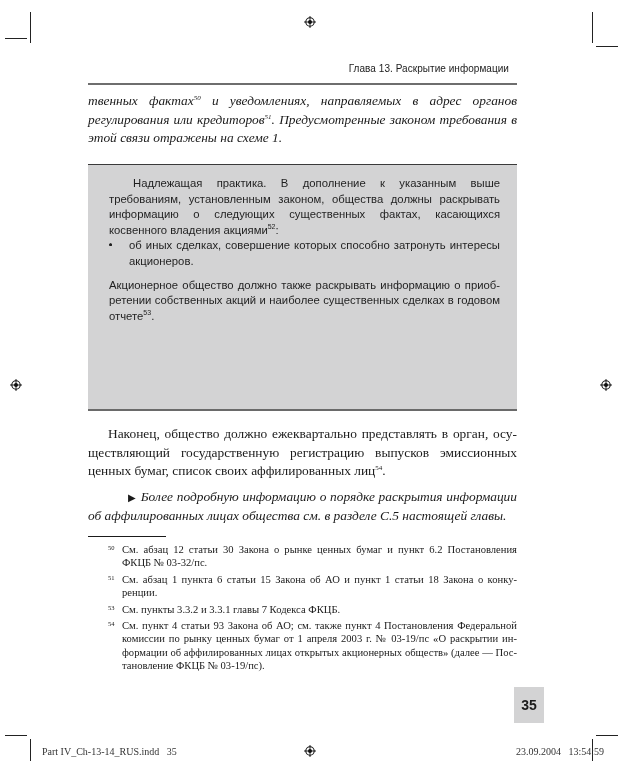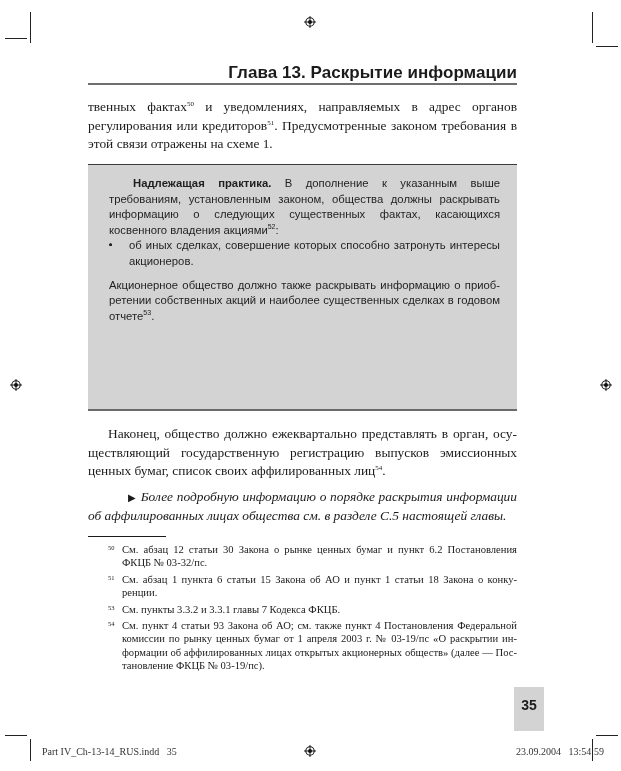--- a/index.html
+++ b/index.html
@@ -8,49 +8,49 @@
   
   .crop-v { position: absolute; width: 1px; background: #222; }
   .crop-h { position: absolute; height: 1px; background: #222; }
 
   
   .reg { position: absolute; width: 12px; height: 12px; }
   .reg svg { display: block; }
 
   
   .running-header {
-    position: absolute; left: 88px; top: 63px; width: 429px;
+    position: absolute; left: 80px; top: 63px; width: 429px;
     text-align: right;
-    font-family: "Liberation Sans", sans-serif; font-weight: bold;
-    font-size: 17px; color: #1b1b1b; letter-spacing: 0.05px;
+    font-family: "Liberation Sans", sans-serif; font-weight: normal;
+    font-size: 10px; color: #1b1b1b; letter-spacing: 0.05px;
   }
   .header-rule { position: absolute; left: 88px; top: 83px; width: 429px; height: 2px; background: #6e6e6e; }
 
   
   .serif {
     font-family: "Liberation Serif", serif; font-size: 13.4px; line-height: 18.6px;
     color: #1a1a1a; text-align: justify;
   }
-  .body-top { position: absolute; left: 88px; top: 98px; width: 429px; }
+  .body-top { position: absolute; left: 88px; top: 92px; width: 429px; font-style: italic; }
   sup { font-size: 7px; line-height: 0; vertical-align: 5px; }
 
   
   .practice-box {
     position: absolute; left: 88px; top: 164px; width: 429px; height: 247px;
     background: #d3d3d4;
     border-top: 1px solid #3a3a3a;
     border-bottom: 2px solid #6a6a6a;
     box-sizing: border-box;
   }
   .box-inner {
     position: absolute; left: 21px; top: 11px; width: 391px;
     font-family: "Liberation Sans", sans-serif; font-size: 11.3px; line-height: 15.6px;
     color: #1f1f1f; text-align: justify;
   }
-  .box-inner b { font-weight: bold; padding-left: 24px; }
+  .box-inner b { font-weight: normal; padding-left: 24px; }
   .box-list { list-style: none; margin: 0; padding: 0; }
   .box-list li { position: relative; padding-left: 20px; }
   .box-list li .bullet {
     position: absolute; left: 0; top: 0; width: 10px; font-size: 9px;
   }
   .box-para2 { margin-top: 8px; }
 
   .body-mid { position: absolute; left: 88px; top: 425px; width: 429px; }
   .body-mid p { margin: 0; text-indent: 20px; }
   .see-also { margin-top: 7px !important; font-style: italic; text-indent: 20px; }
@@ -61,21 +61,21 @@
   .footnotes {
     position: absolute; left: 108px; top: 543px; width: 409px;
     font-family: "Liberation Serif", serif; font-size: 10.6px; line-height: 13.4px;
     color: #1a1a1a;
   }
   .fn { position: relative; padding-left: 14px; margin-bottom: 3px; text-align: justify; }
   .fn .fn-num { position: absolute; left: 0; top: 0; font-size: 6.5px; line-height: 10px; }
 
   
   .page-num-block {
-    position: absolute; left: 514px; top: 687px; width: 30px; height: 44px;
+    position: absolute; left: 514px; top: 687px; width: 30px; height: 36px;
     background: #d3d3d4;
   }
   .page-num {
     position: absolute; left: 0; top: 10px; width: 30px; text-align: center;
     font-family: "Liberation Sans", sans-serif; font-weight: bold; font-size: 14px; color: #1b1b1b;
   }
 
   
   .slug {
     position: absolute; font-family: "Liberation Serif", serif; font-size: 10px; color: #333;

